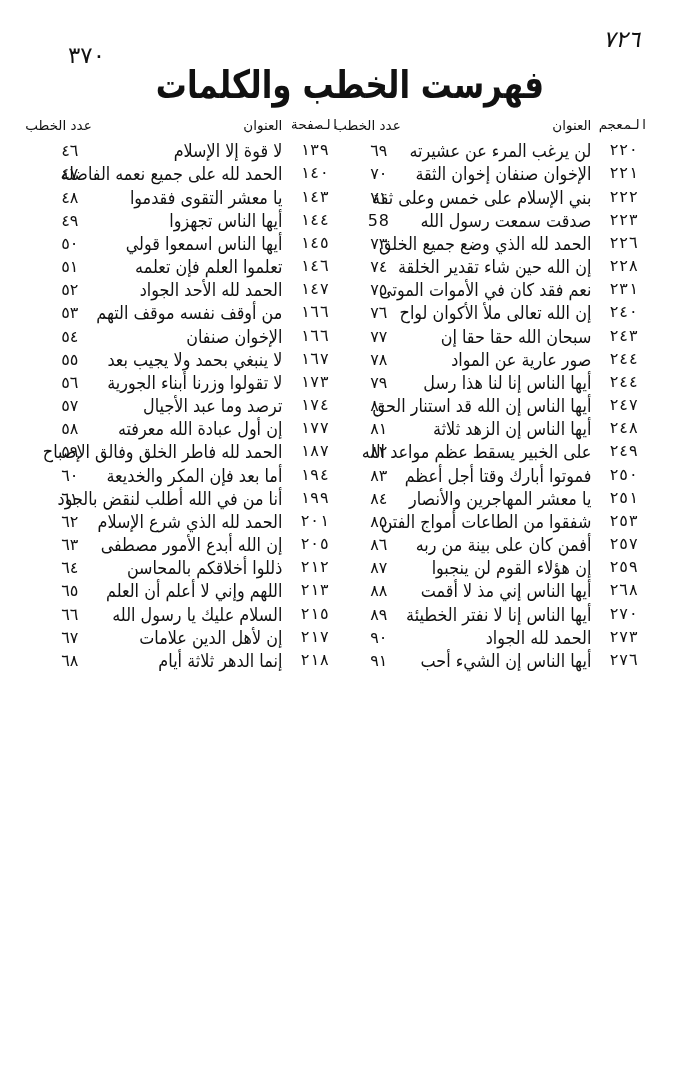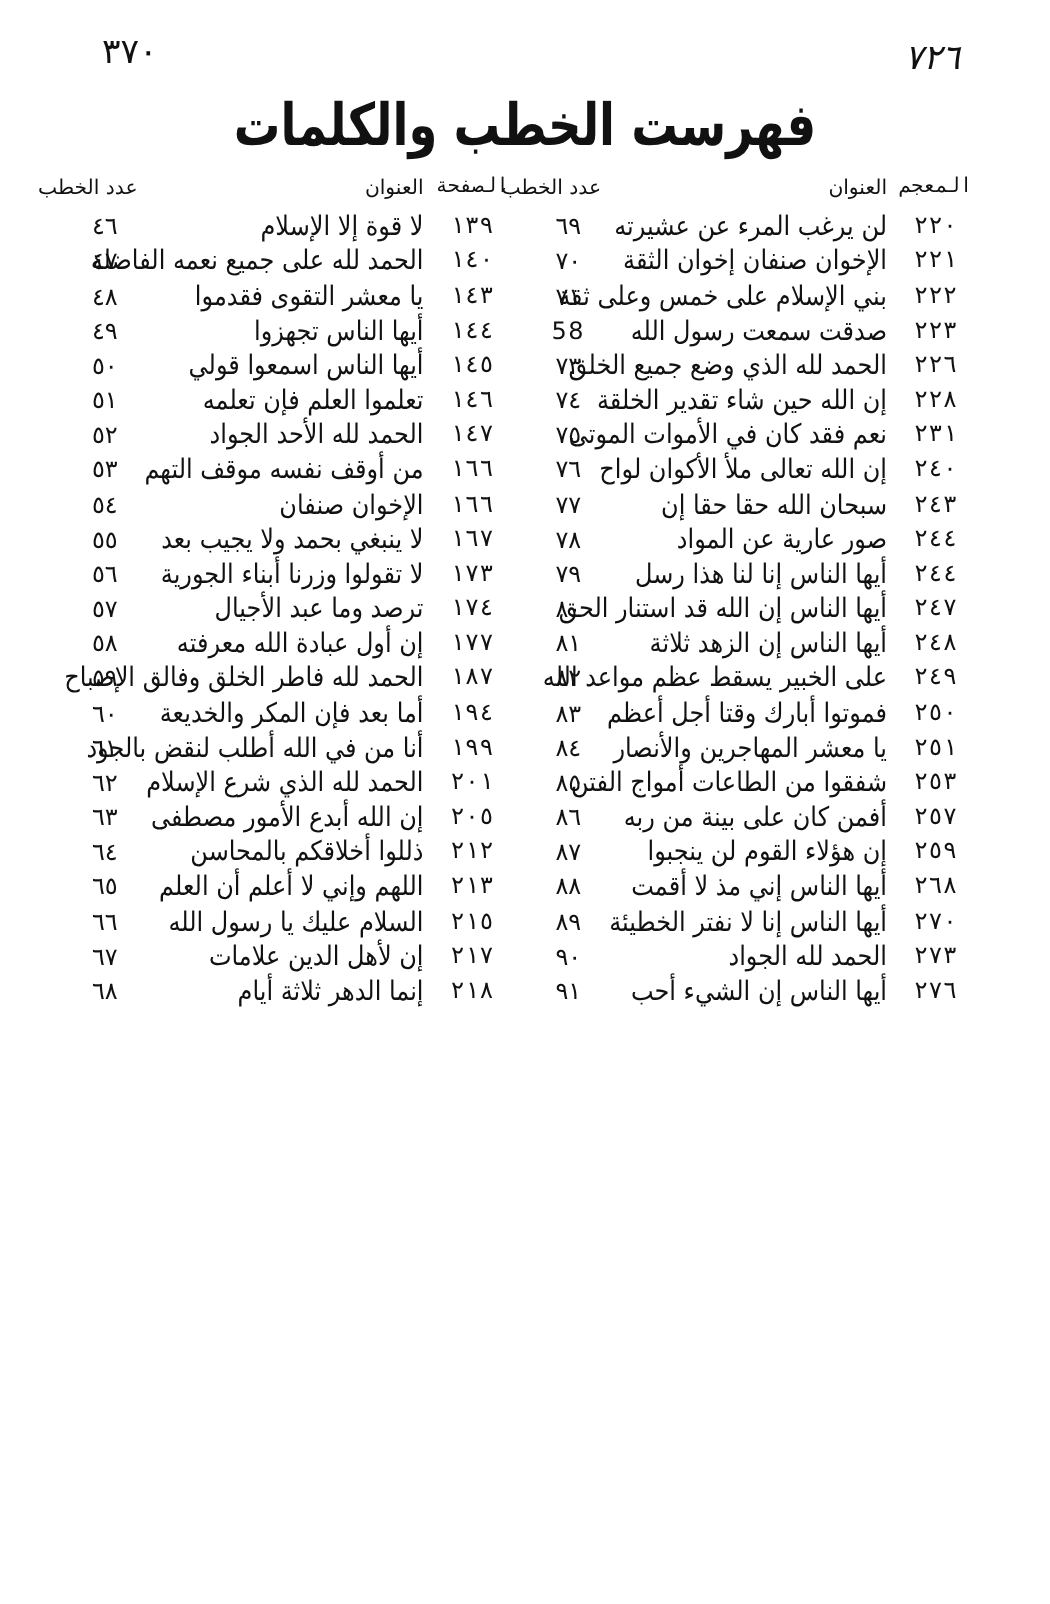--- a/index.html
+++ b/index.html
@@ -25,21 +25,21 @@
   }
 
   
   .page-numbers {
     position: relative;
     height: 40px;
   }
   .pg-left {
     position: absolute;
     left: 22px;
-    top: 0;
+    top: 20px;
     font-size: 23px;
     letter-spacing: 2px;
   }
   .pg-right {
     position: absolute;
     right: 14px;
     top: 4px;
     font-size: 23px;
     letter-spacing: 2px;
     font-style: italic;

